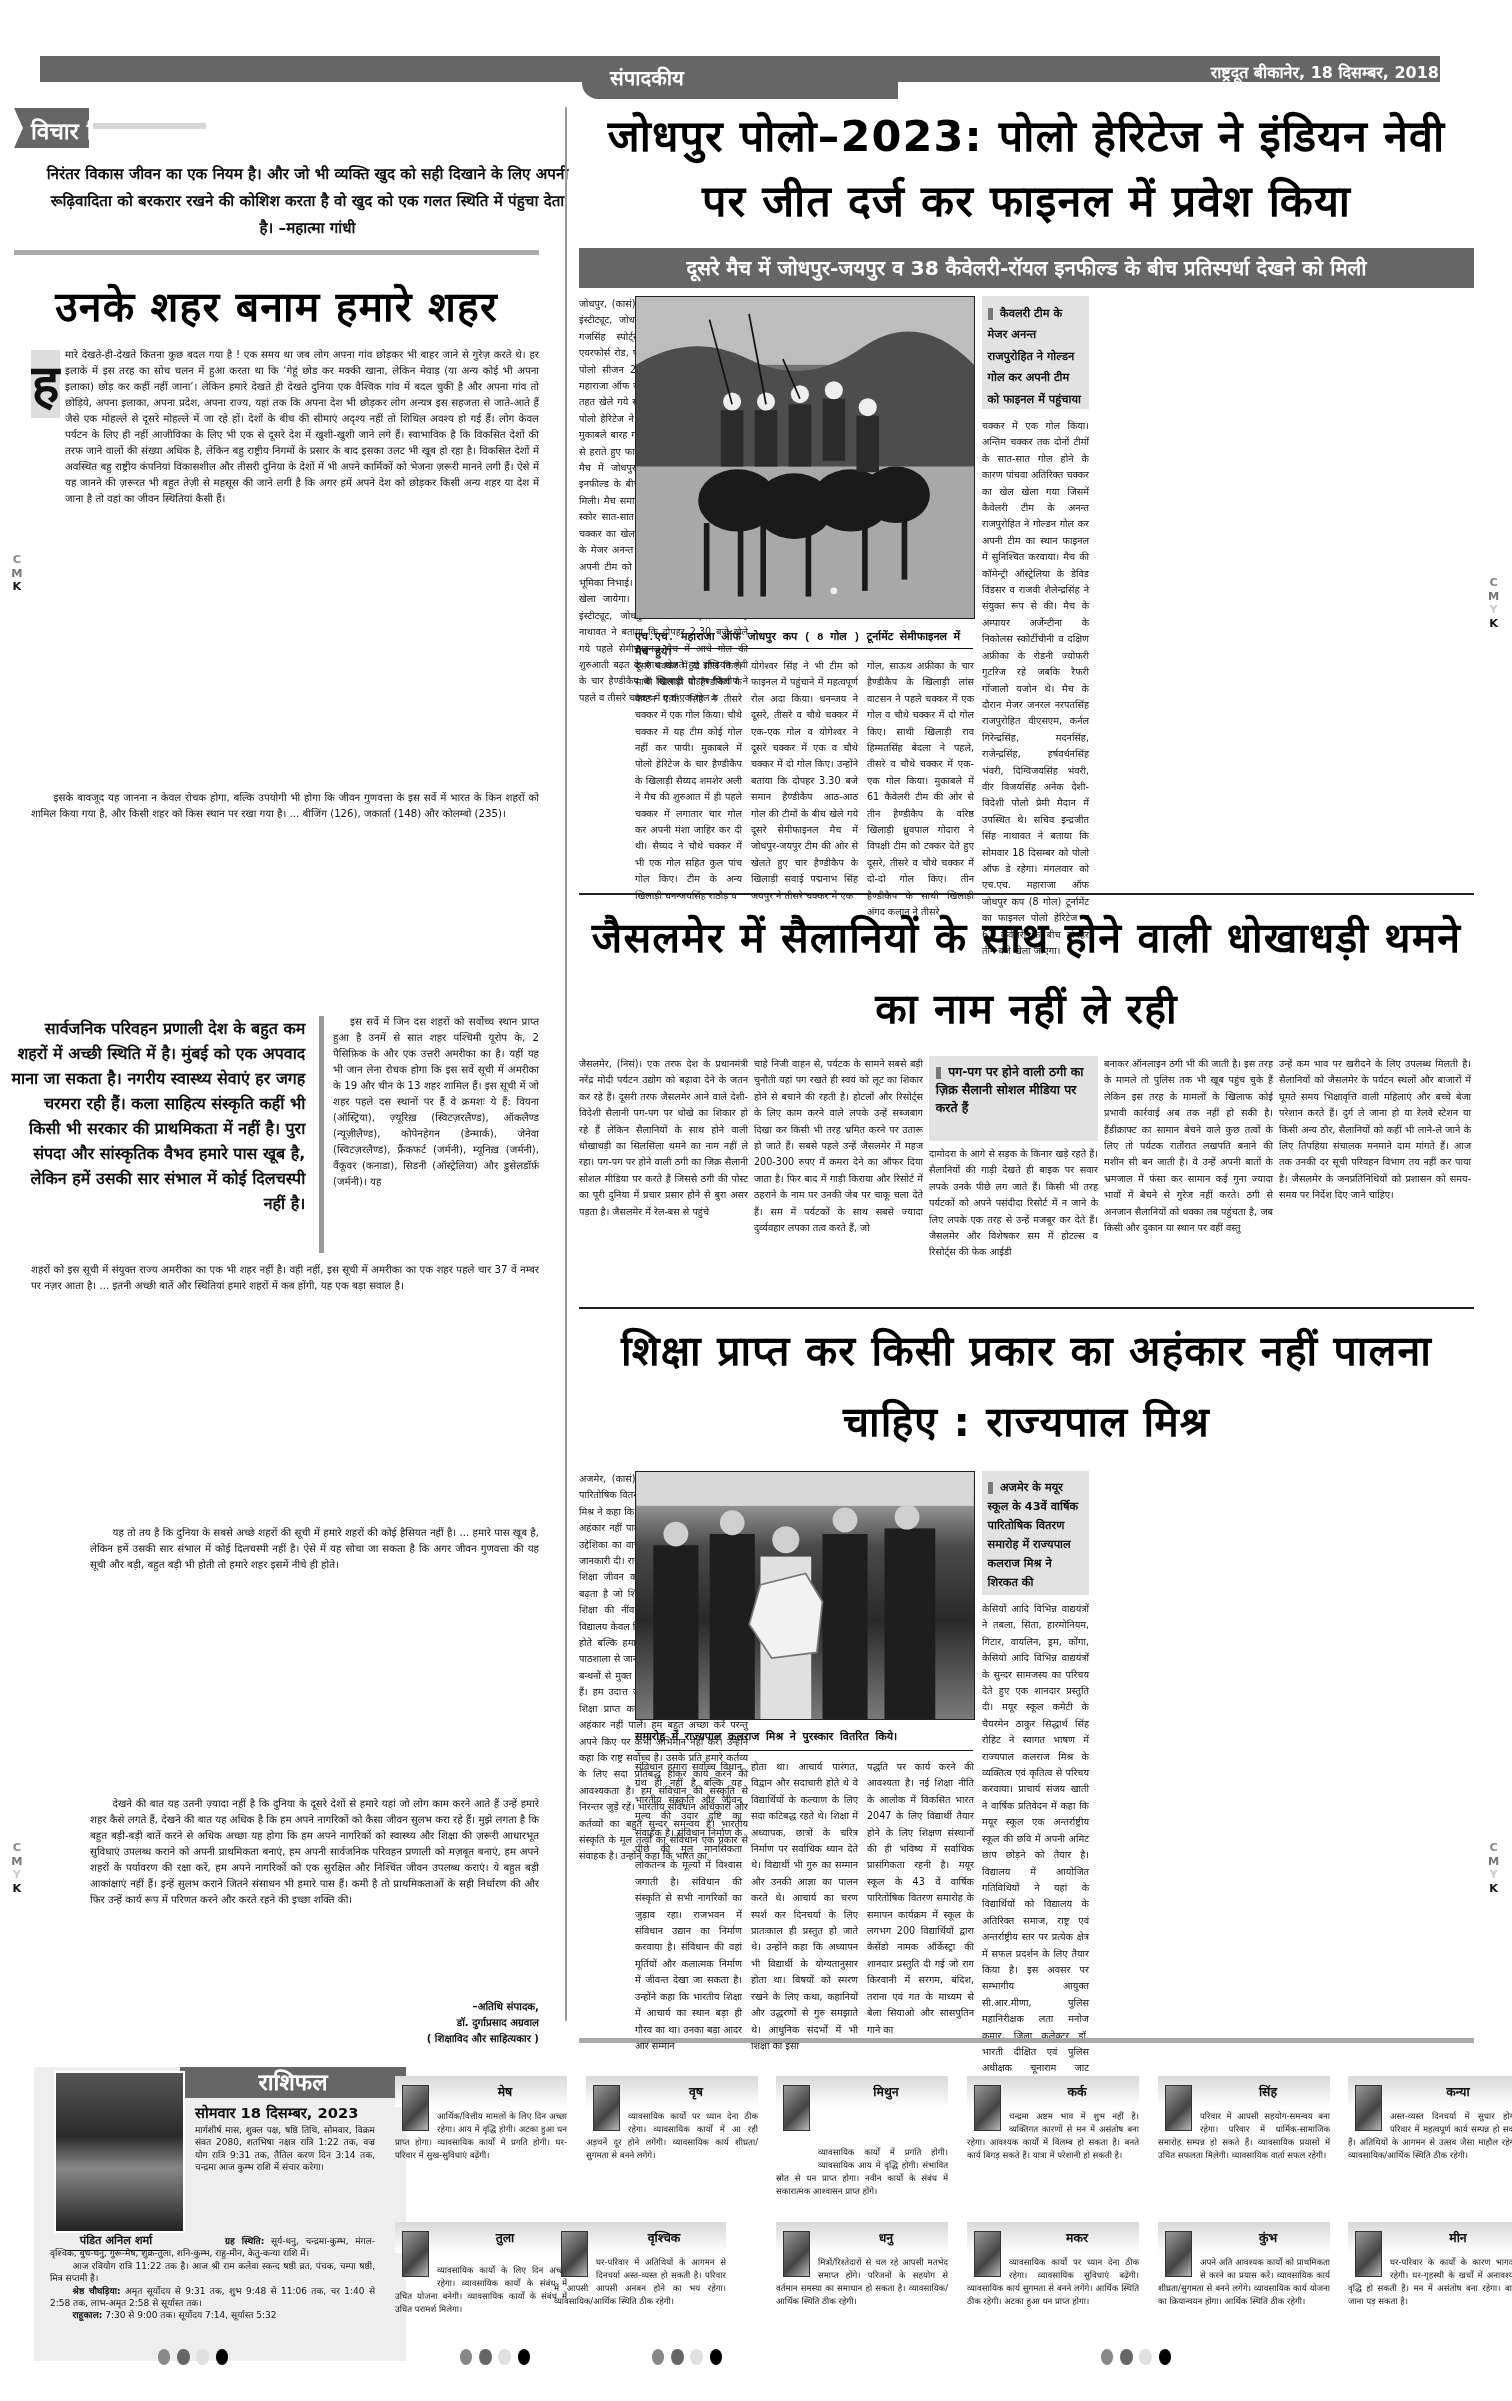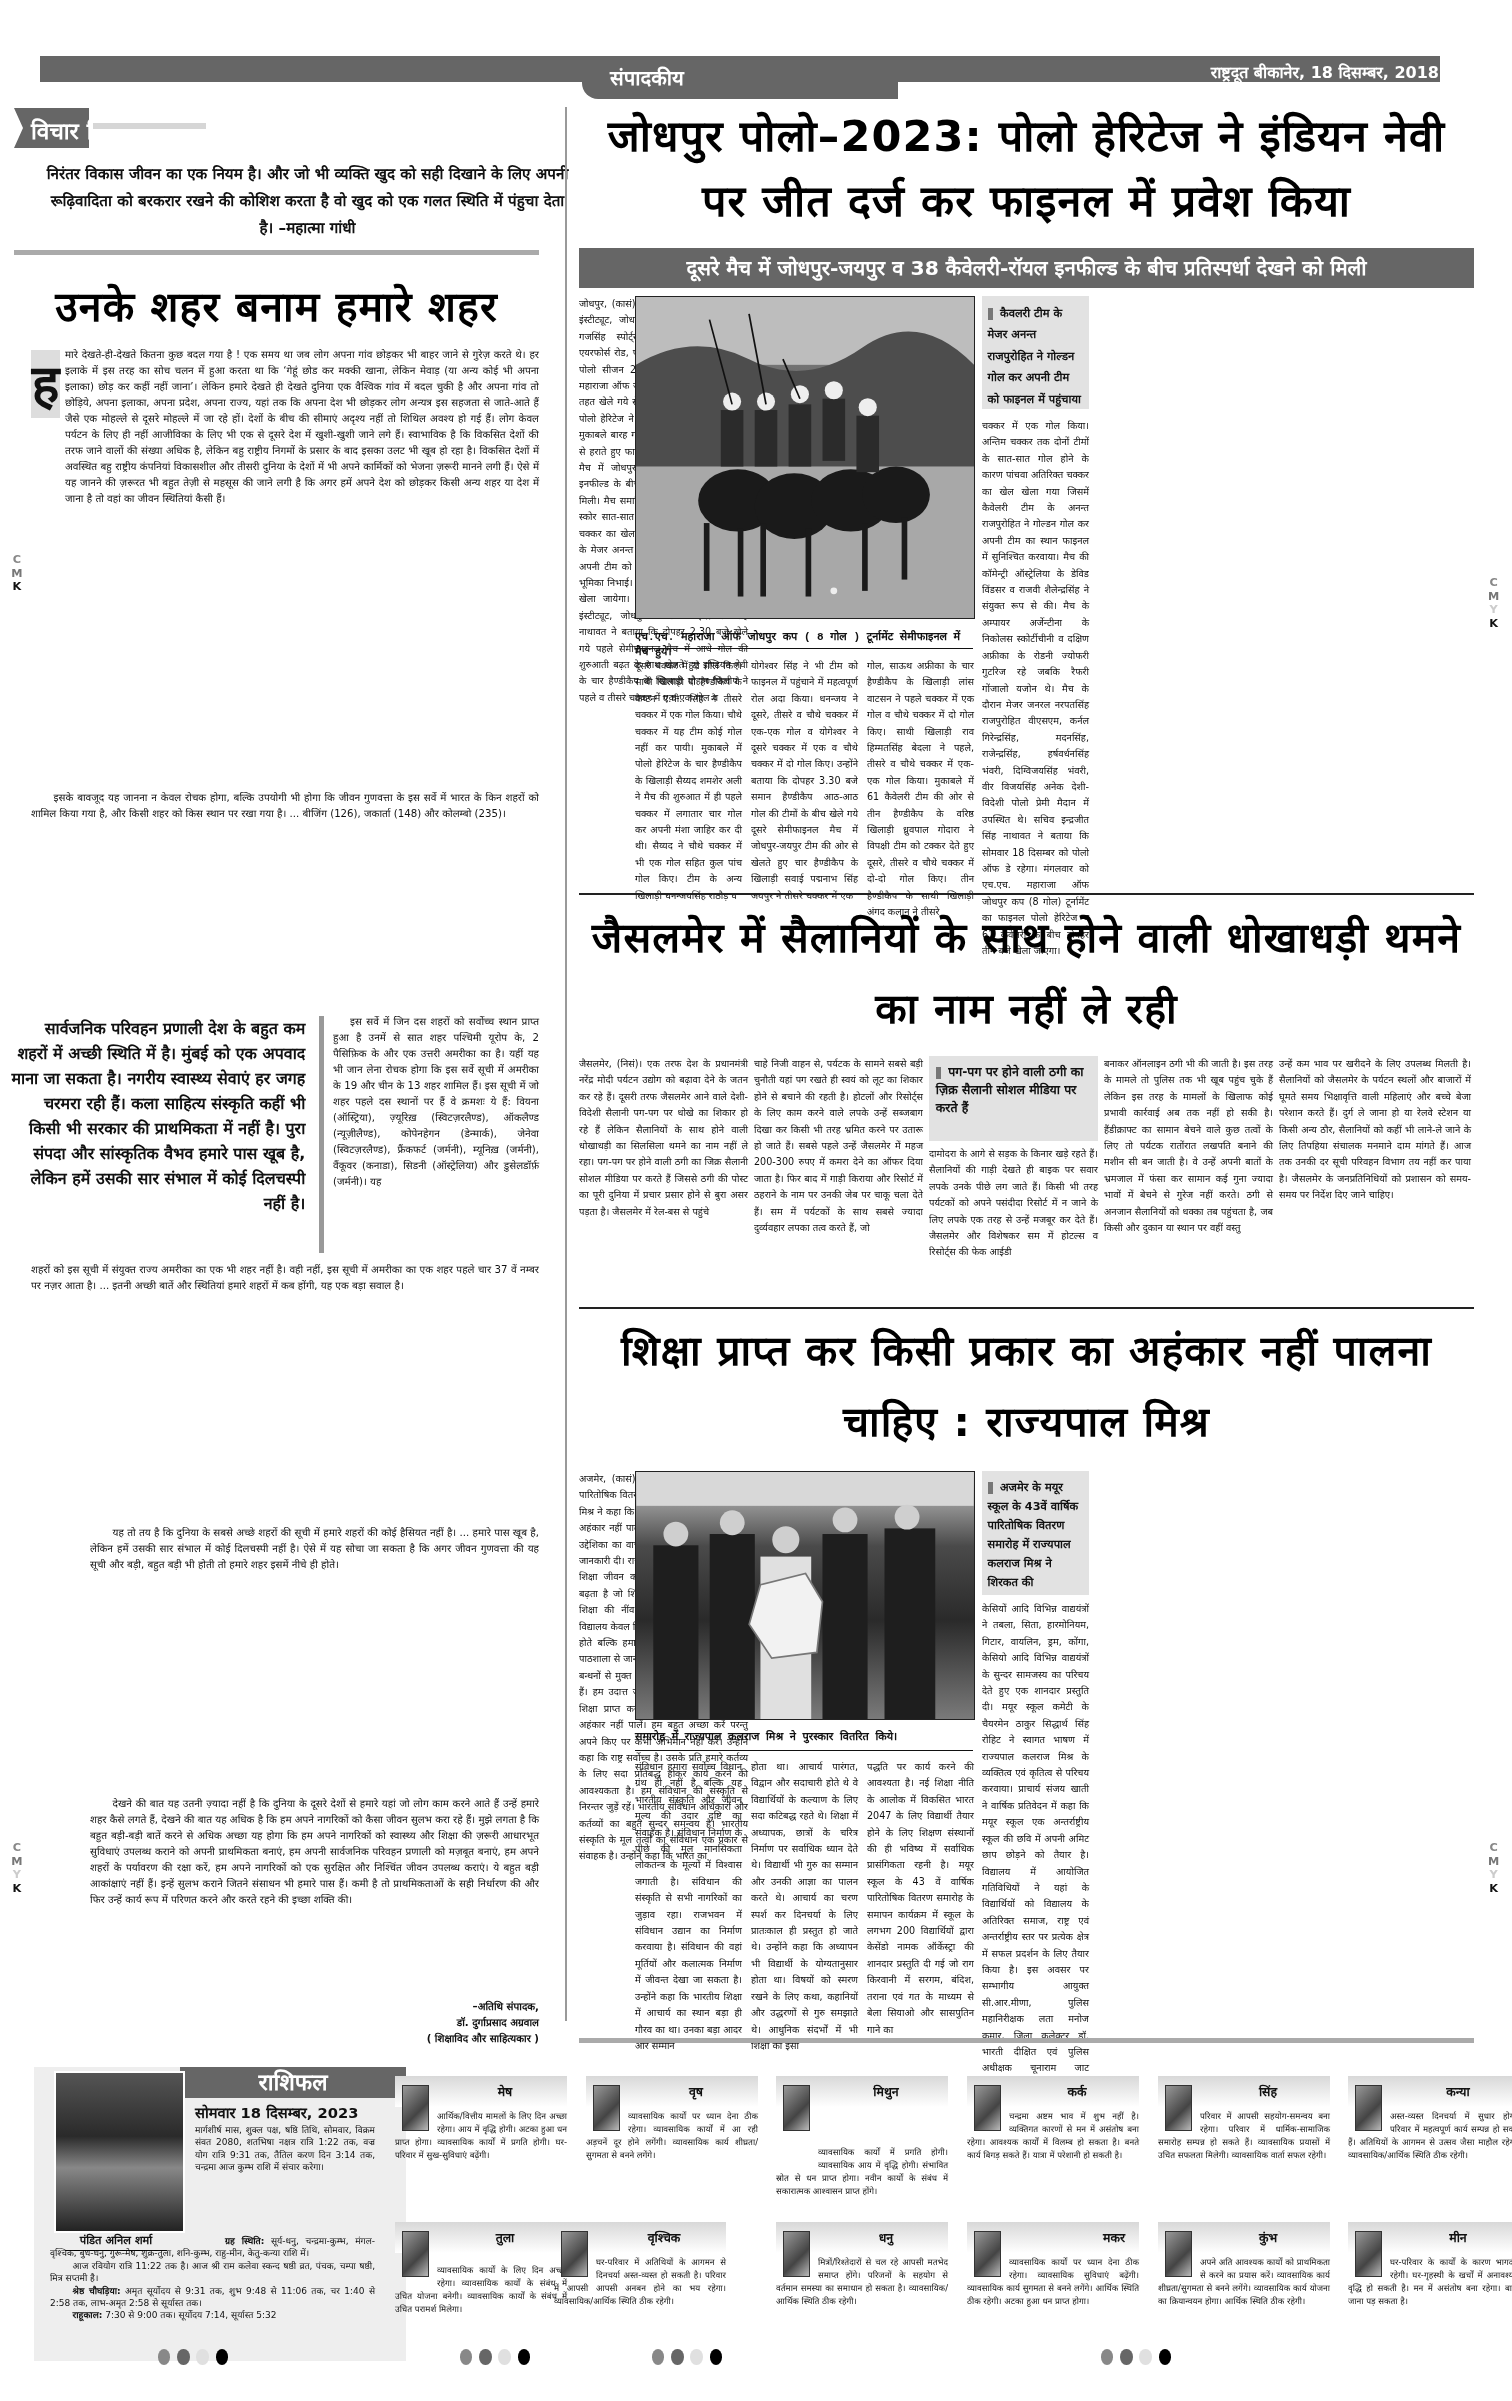--- a/index.html
+++ b/index.html
@@ -317,21 +317,21 @@
     </div>
     <div class="abs zodiac" style="left: 776px; top: 2222px; width: 172px;">
       <div class="zodiac-top"></div>
       <div class="zodiac-img"></div>
       <div class="zodiac-name" style="left:62px;width:96px;">धनु</div>
       <div class="zodiac-text" style="width:172px;">मित्रों/रिश्तेदारों से चल रहे आपसी मतभेद समाप्त होंगे। परिजनों के सहयोग से वर्तमान समस्या का समाधान हो सकता है। व्यावसायिक/आर्थिक स्थिति ठीक रहेगी।</div>
     </div>
     <div class="abs zodiac" style="left: 967px; top: 2222px; width: 172px;">
       <div class="zodiac-top"></div>
       <div class="zodiac-img"></div>
-      <div class="zodiac-name" style="left:62px;width:96px;text-align:right;">मकर</div>
+      <div class="zodiac-name" style="left:62px;width:96px;">मकर</div>
       <div class="zodiac-text" style="width:172px;">व्यावसायिक कार्यों पर ध्यान देना ठीक रहेगा। व्यावसायिक सुविधाएं बढ़ेंगी। व्यावसायिक कार्य सुगमता से बनने लगेंगे। आर्थिक स्थिति ठीक रहेगी। अटका हुआ धन प्राप्त होगा।</div>
     </div>
     <div class="abs zodiac" style="left: 1158px; top: 2222px; width: 172px;">
       <div class="zodiac-top"></div>
       <div class="zodiac-img"></div>
       <div class="zodiac-name" style="left:62px;width:96px;">कुंभ</div>
       <div class="zodiac-text" style="width:172px;">अपने अति आवश्यक कार्यों को प्राथमिकता से करने का प्रयास करें। व्यावसायिक कार्य शीघ्रता/सुगमता से बनने लगेंगे। व्यावसायिक कार्य योजना का क्रियान्वयन होगा। आर्थिक स्थिति ठीक रहेगी।</div>
     </div>
     <div class="abs zodiac" style="left: 1348px; top: 2222px; width: 172px;">
       <div class="zodiac-top"></div>

